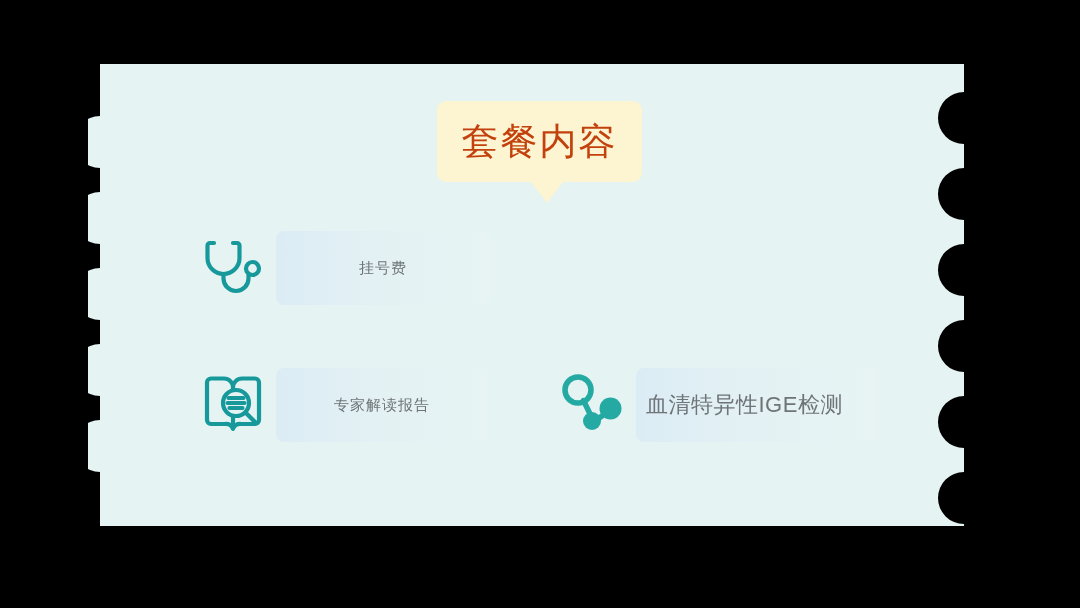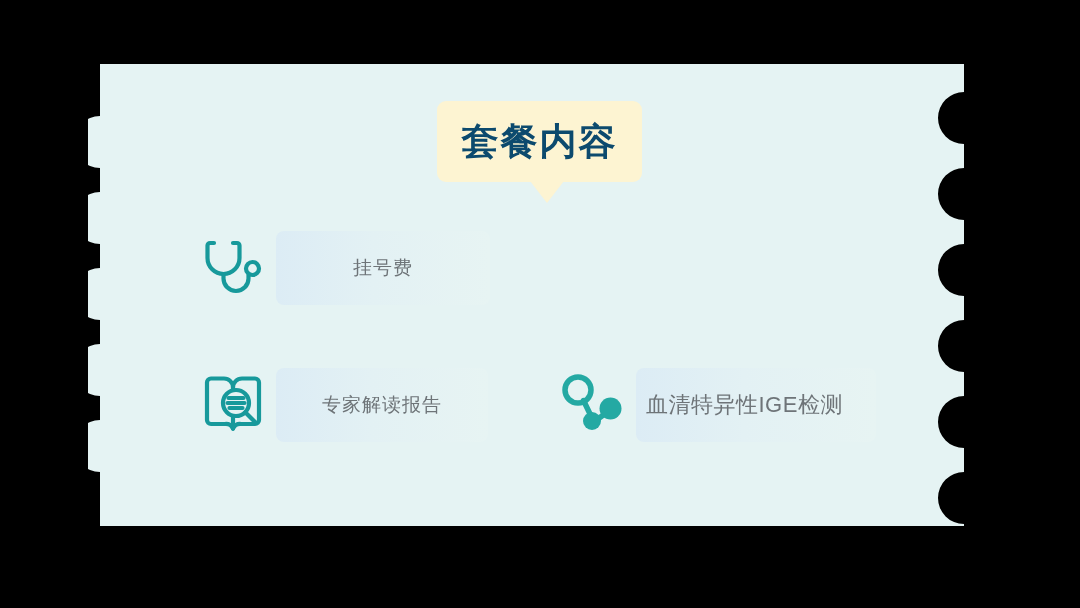--- a/index.html
+++ b/index.html
@@ -46,23 +46,23 @@
     width: 205px;
     height: 81px;
     background: #fdf4d2;
     border-radius: 9px;
     display: flex;
     align-items: center;
     justify-content: center;
   }
   .banner-text {
     font-size: 37px;
-    font-weight: bold;
+    font-weight: normal;
     letter-spacing: 2px;
-    color: #0c4a6e;
+    color: #c2410c;
     line-height: 1;
     white-space: nowrap;
   }
   .banner-tail {
     position: absolute;
     left: 530px;
     top: 181px;
     width: 0;
     height: 0;
     border-left: 17px solid transparent;
@@ -104,21 +104,21 @@
     display: flex;
     align-items: center;
     background: linear-gradient(90deg, #dcecf5 0%, #e3f1f4 45%, #e7f4f3 100%);
   }
   .pill-w1 { width: 214px; justify-content: center; }
   .pill-w2 { width: 216px; justify-content: center; }
   .pill-w3 { width: 212px; justify-content: center; }
   .pill-w4 { width: 230px; justify-content: flex-start; padding-left: 10px; }
 
   .pill-label {
-    font-size: 19px;
+    font-size: 15px;
     color: #6e7478;
     letter-spacing: 1px;
     white-space: nowrap;
   }
   .pill-w4 .pill-label { font-size: 22px; letter-spacing: 0.5px; }
 </style>
 </head>
 <body>
 
 <div id="stage">

